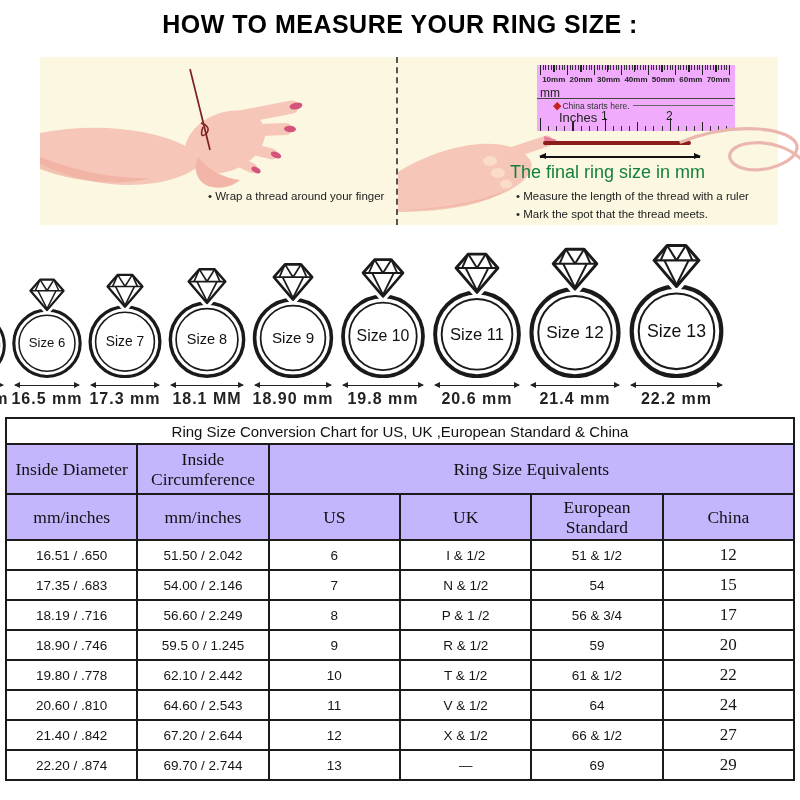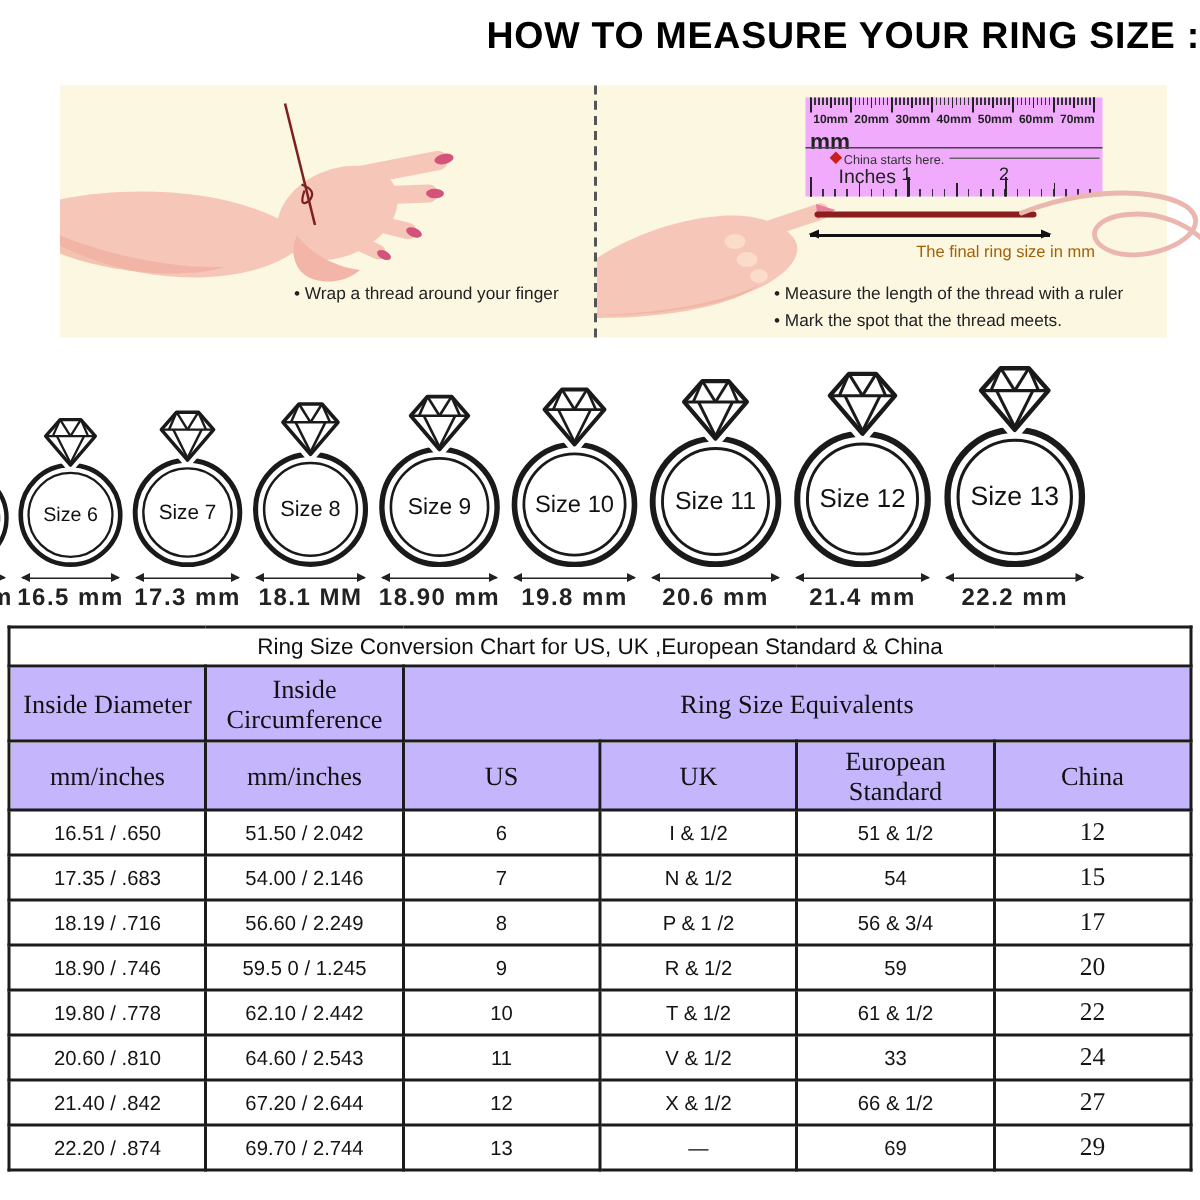--- a/index.html
+++ b/index.html
@@ -1,58 +1,58 @@
 <!DOCTYPE html>
 <html><head>
 <meta charset="utf-8">
 <style>
   html,body{margin:0;padding:0;background:#fff;width:800px;height:800px;overflow:hidden;
     font-family:"Liberation Sans",sans-serif;position:relative;}
-  .page-title{position:absolute;top:10px;left:0;width:800px;text-align:right;
+  .page-title{position:absolute;top:10px;left:0;width:800px;text-align:center;
     font-size:25px;font-weight:bold;letter-spacing:.5px;color:#000;}
   
   .panels{position:absolute;top:57px;left:40px;width:738px;height:168px;display:flex;background:#FBF7E1;}
   .panel{position:relative;overflow:visible;}
   .panel-left{width:356px;border-right:2px dashed #555;}
   .panel-right{flex:1;}
   .hand-svg{position:absolute;display:block;}
-  .bullet-left{position:absolute;left:156px;top:133px;font-size:11.5px;color:#222;white-space:nowrap;}
+  .bullet-left{position:absolute;left:168px;top:133px;font-size:11.5px;color:#222;white-space:nowrap;}
   .right-bullets{position:absolute;left:118px;top:131px;font-size:11.5px;color:#222;line-height:1.55;white-space:nowrap;}
   
   .ruler{position:absolute;left:139px;top:8px;width:198px;height:66px;background:#f0abfc;text-align:center;}
   .ticks-top{position:absolute;top:0;left:3px;right:3px;height:10px;
     background-image:
       repeating-linear-gradient(90deg,#222 0 1.2px,transparent 1.2px 27px),
       repeating-linear-gradient(90deg,#222 0 1px,transparent 1px 13.5px),
       repeating-linear-gradient(90deg,#333 0 1px,transparent 1px 2.7px);
     background-size:100% 10px,100% 7px,100% 5px;background-repeat:no-repeat;}
   .mm-labels{position:absolute;top:10px;left:3px;right:3px;display:flex;justify-content:space-around;
     font-size:8px;font-weight:bold;color:#222;}
-  .mm-unit{position:absolute;left:3px;top:21px;font-size:15px;font-weight:bold;color:#222;}
+  .mm-unit{position:absolute;left:3px;top:21px;font-size:12px;font-weight:normal;color:#222;}
   .ruler-midline{position:absolute;left:0;right:0;top:33px;border-top:1.5px solid #444;}
   .start-note{position:absolute;left:16px;top:35px;right:2px;display:flex;align-items:center;font-size:8.5px;color:#333;}
   .start-note .marker{color:#C9201D;font-size:11px;line-height:1;margin-right:1px;}
   .start-note .note-line{flex:1;border-top:1px solid #666;margin-left:3px;}
   .inches-label{position:absolute;left:22px;top:45px;font-size:13px;color:#222;}
   .inch-num{position:absolute;top:44px;font-size:12px;color:#222;}
   .inch-1{left:64px}.inch-2{left:129px}
   .ticks-bottom{position:absolute;bottom:0;left:3px;right:3px;height:13px;
     background-image:
       repeating-linear-gradient(90deg,#222 0 1.4px,transparent 1.4px 65px),
       repeating-linear-gradient(90deg,#222 0 1px,transparent 1px 32.5px),
       repeating-linear-gradient(90deg,#333 0 1px,transparent 1px 8.1px);
     background-size:100% 13px,100% 9px,100% 5px;
     background-position:left bottom,left bottom,left bottom;background-repeat:no-repeat;}
   .thread-line{position:absolute;left:145px;top:84px;width:148px;height:3.5px;background:#8B1D1D;border-radius:2px;}
   .size-arrow{position:absolute;left:142px;top:99px;width:160px;height:1.8px;background:#111;}
   .size-arrow::before{content:"";position:absolute;left:-1px;top:-2.8px;
     border-top:3.8px solid transparent;border-bottom:3.8px solid transparent;border-right:7px solid #111;}
   .size-arrow::after{content:"";position:absolute;right:-1px;top:-2.8px;
     border-top:3.8px solid transparent;border-bottom:3.8px solid transparent;border-left:7px solid #111;}
-  .size-arrow-label{position:absolute;left:112px;top:105px;width:220px;text-align:right;font-size:11px;color:#a16207;}
+  .size-arrow-label{position:absolute;left:112px;top:105px;width:220px;text-align:left;font-size:18px;color:#15803d;}
   .curl-svg{position:absolute;left:258px;top:55px;width:150px;height:85px;overflow:visible;}
   
   .rings{position:absolute;top:240px;left:0;width:732px;height:168px;display:flex;
     align-items:flex-end;justify-content:flex-end;gap:0;padding:0 4px;box-sizing:border-box;}
   .ring-item{display:flex;flex-direction:column;align-items:center;}
   .ring-item svg{display:block;}
   .ring-outer{fill:#fff;stroke:#1a1a1a;stroke-width:4.5;}
   .ring-inner{fill:none;stroke:#1a1a1a;stroke-width:2.2;}
   .diamond-under{fill:#fff;stroke:#fff;stroke-width:11;stroke-linejoin:round;}
   .diamond{fill:#fff;stroke:#1a1a1a;stroke-width:3.2;stroke-linejoin:round;}
@@ -385,21 +385,21 @@
         <td>10</td>
         <td>T &amp; 1/2</td>
         <td>61 &amp; 1/2</td>
         <td class="china">22</td>
       </tr>
       <tr>
         <td>20.60 / .810</td>
         <td>64.60 / 2.543</td>
         <td>11</td>
         <td>V &amp; 1/2</td>
-        <td>33</td>
+        <td>64</td>
         <td class="china">24</td>
       </tr>
       <tr>
         <td>21.40 / .842</td>
         <td>67.20 / 2.644</td>
         <td>12</td>
         <td>X &amp; 1/2</td>
         <td>66 &amp; 1/2</td>
         <td class="china">27</td>
       </tr>

